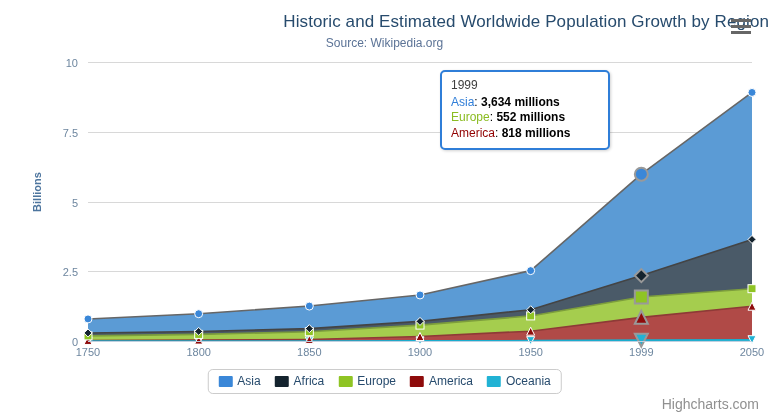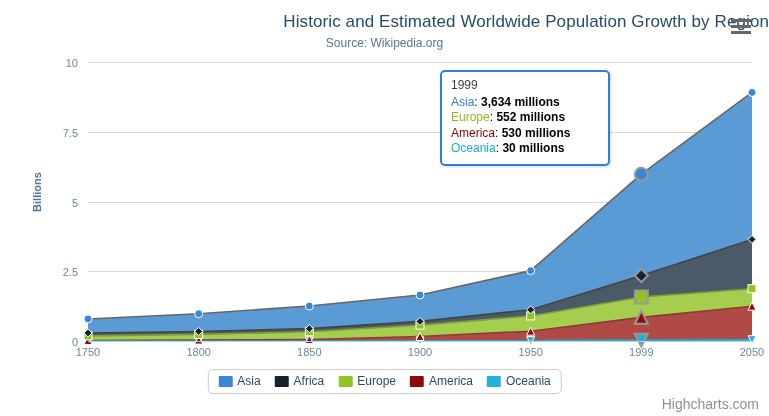--- a/index.html
+++ b/index.html
@@ -242,22 +242,21 @@
     <line id="x-axis-line" x1="88" y1="341.5" x2="752" y2="341.5" stroke="#c0d0e0" stroke-width="1"></line>
   </svg>
 
   <div id="y-axis-title">Billions</div>
 
   <div id="tooltip">
     <div class="tt-header">1999</div>
     <div id="tooltip-rows">
         <div class="tt-row"><span class="tt-name" style="color: rgb(47, 126, 216);">Asia</span><span>: </span><span class="tt-val">3,634 millions</span></div>
         <div class="tt-row"><span class="tt-name" style="color: rgb(139, 188, 33);">Europe</span><span>: </span><span class="tt-val">552 millions</span></div>
-        <div class="tt-row"><span class="tt-name" style="color: rgb(145, 0, 0);">America</span><span>: </span><span class="tt-val">530 millions</span></div>
-        <div class="tt-row"><span class="tt-name" style="color: rgb(26, 173, 206);">Oceania</span><span>: </span><span class="tt-val">30 millions</span></div>
+        <div class="tt-row"><span class="tt-name" style="color: rgb(145, 0, 0);">America</span><span>: </span><span class="tt-val">818 millions</span></div>
       </div>
   </div>
 
   <div id="legend">
       <div class="legend-item">
         <span class="legend-swatch" style="background: rgb(58, 135, 216);"></span>
         <span>Asia</span>
       </div>
       <div class="legend-item">
         <span class="legend-swatch" style="background: rgb(20, 35, 46);"></span>

